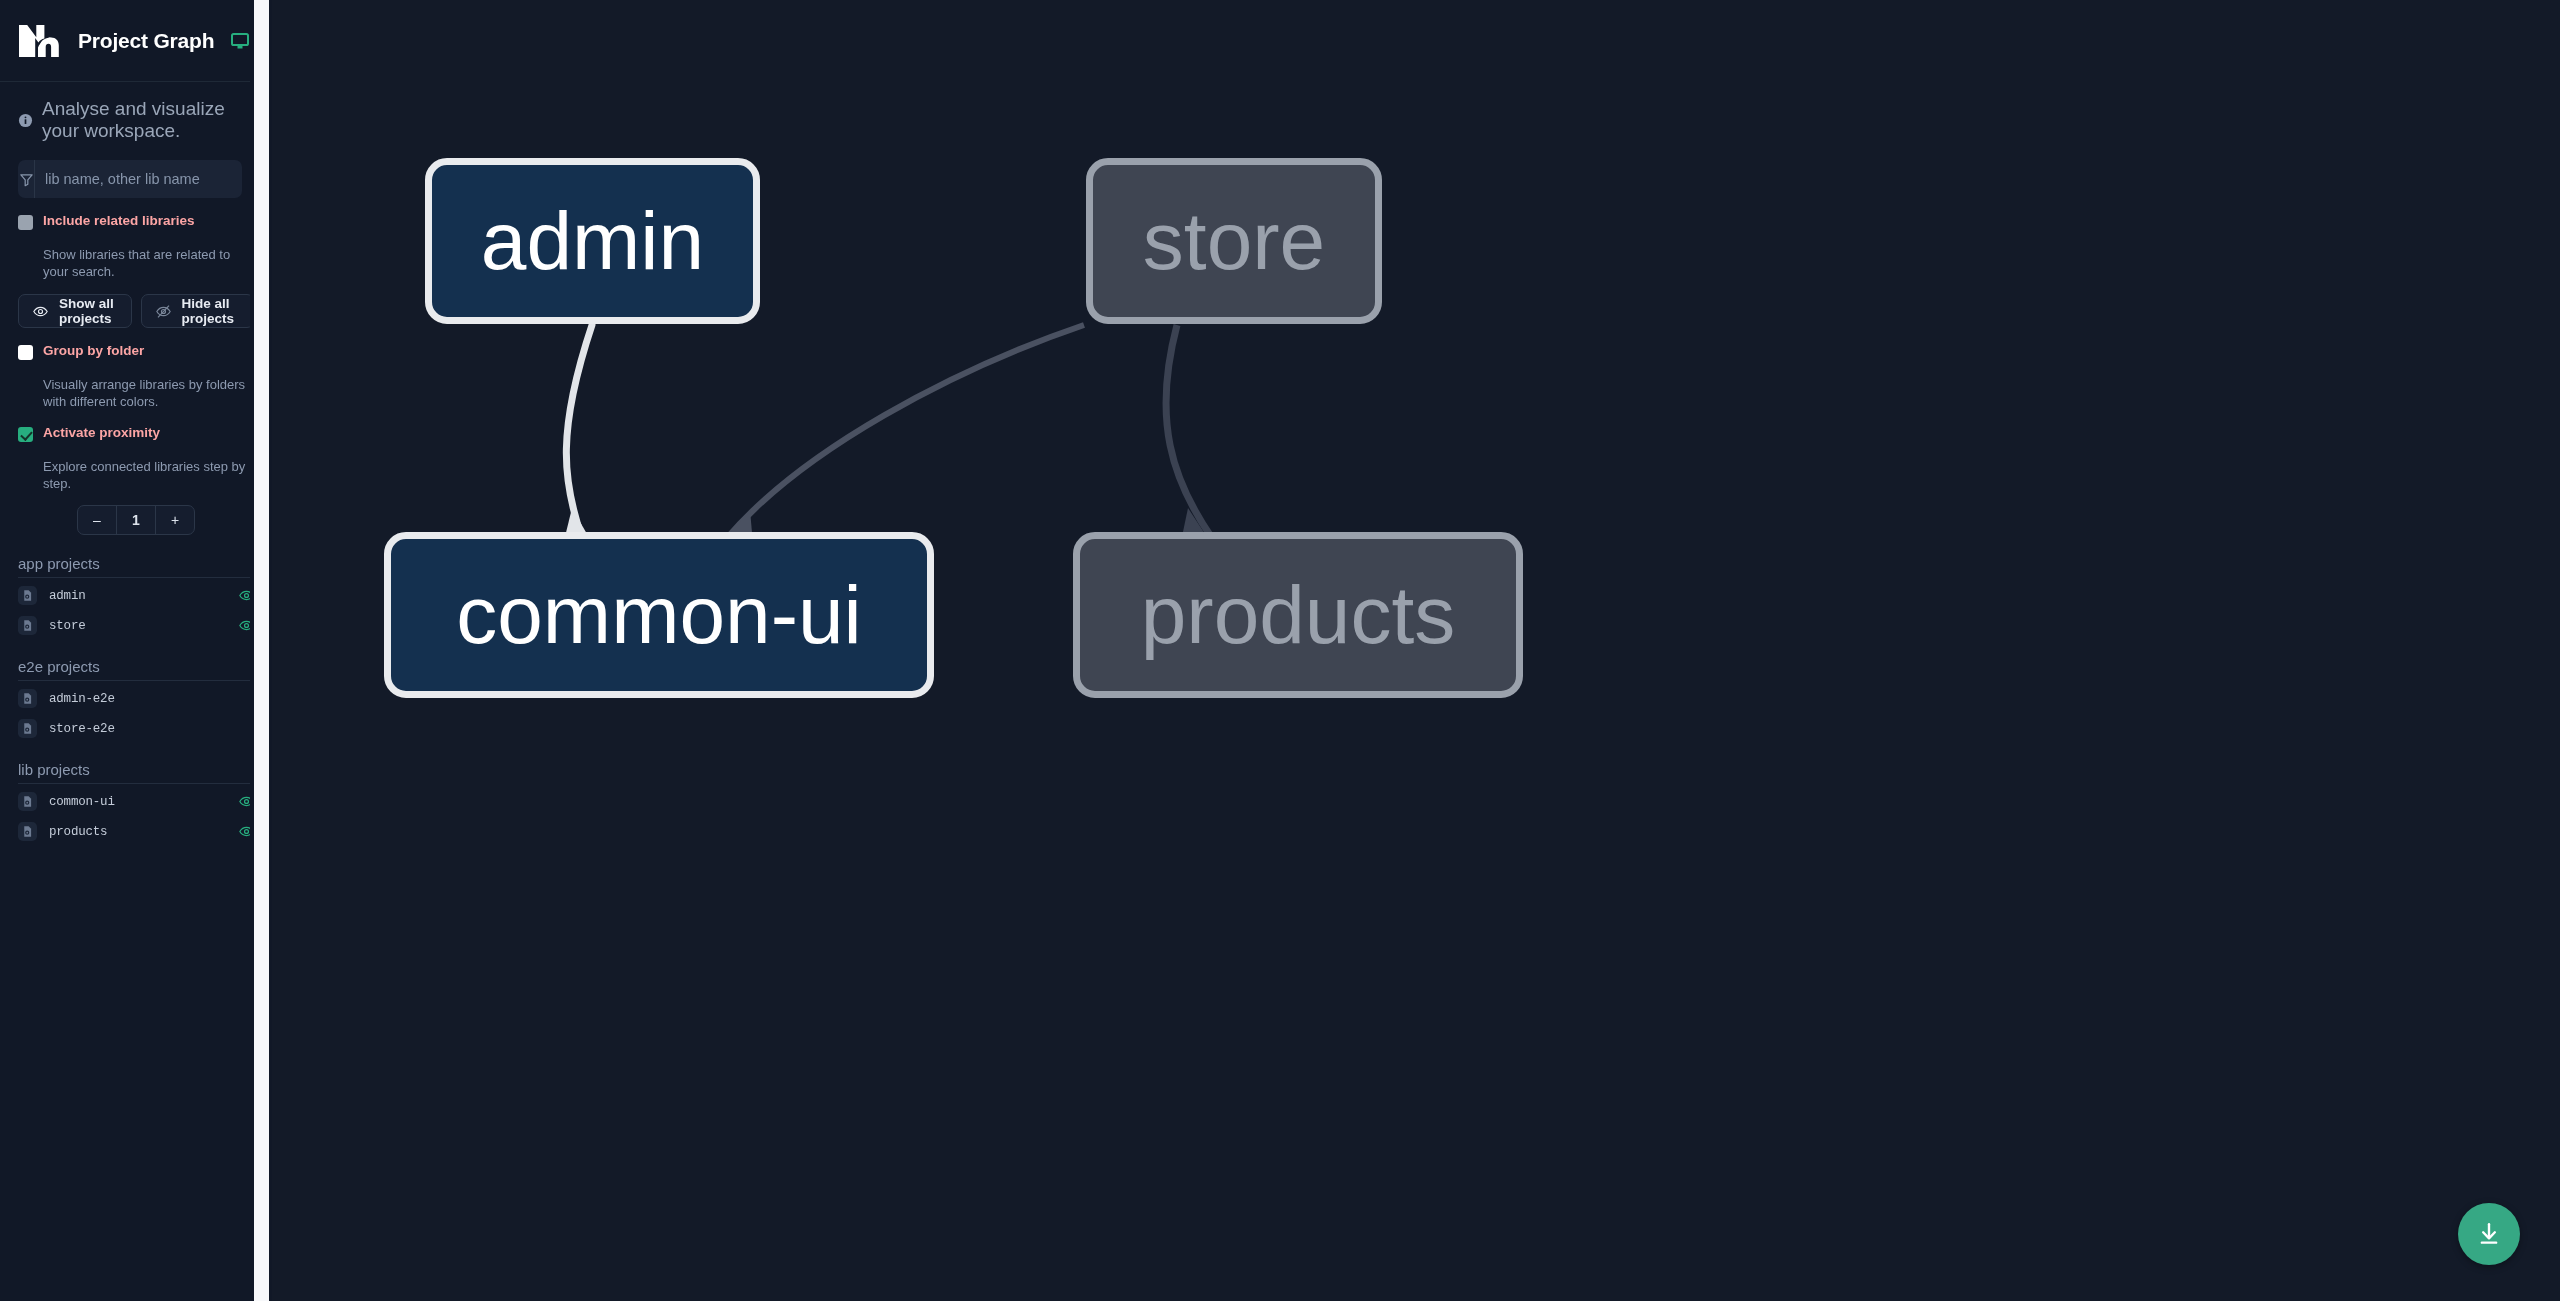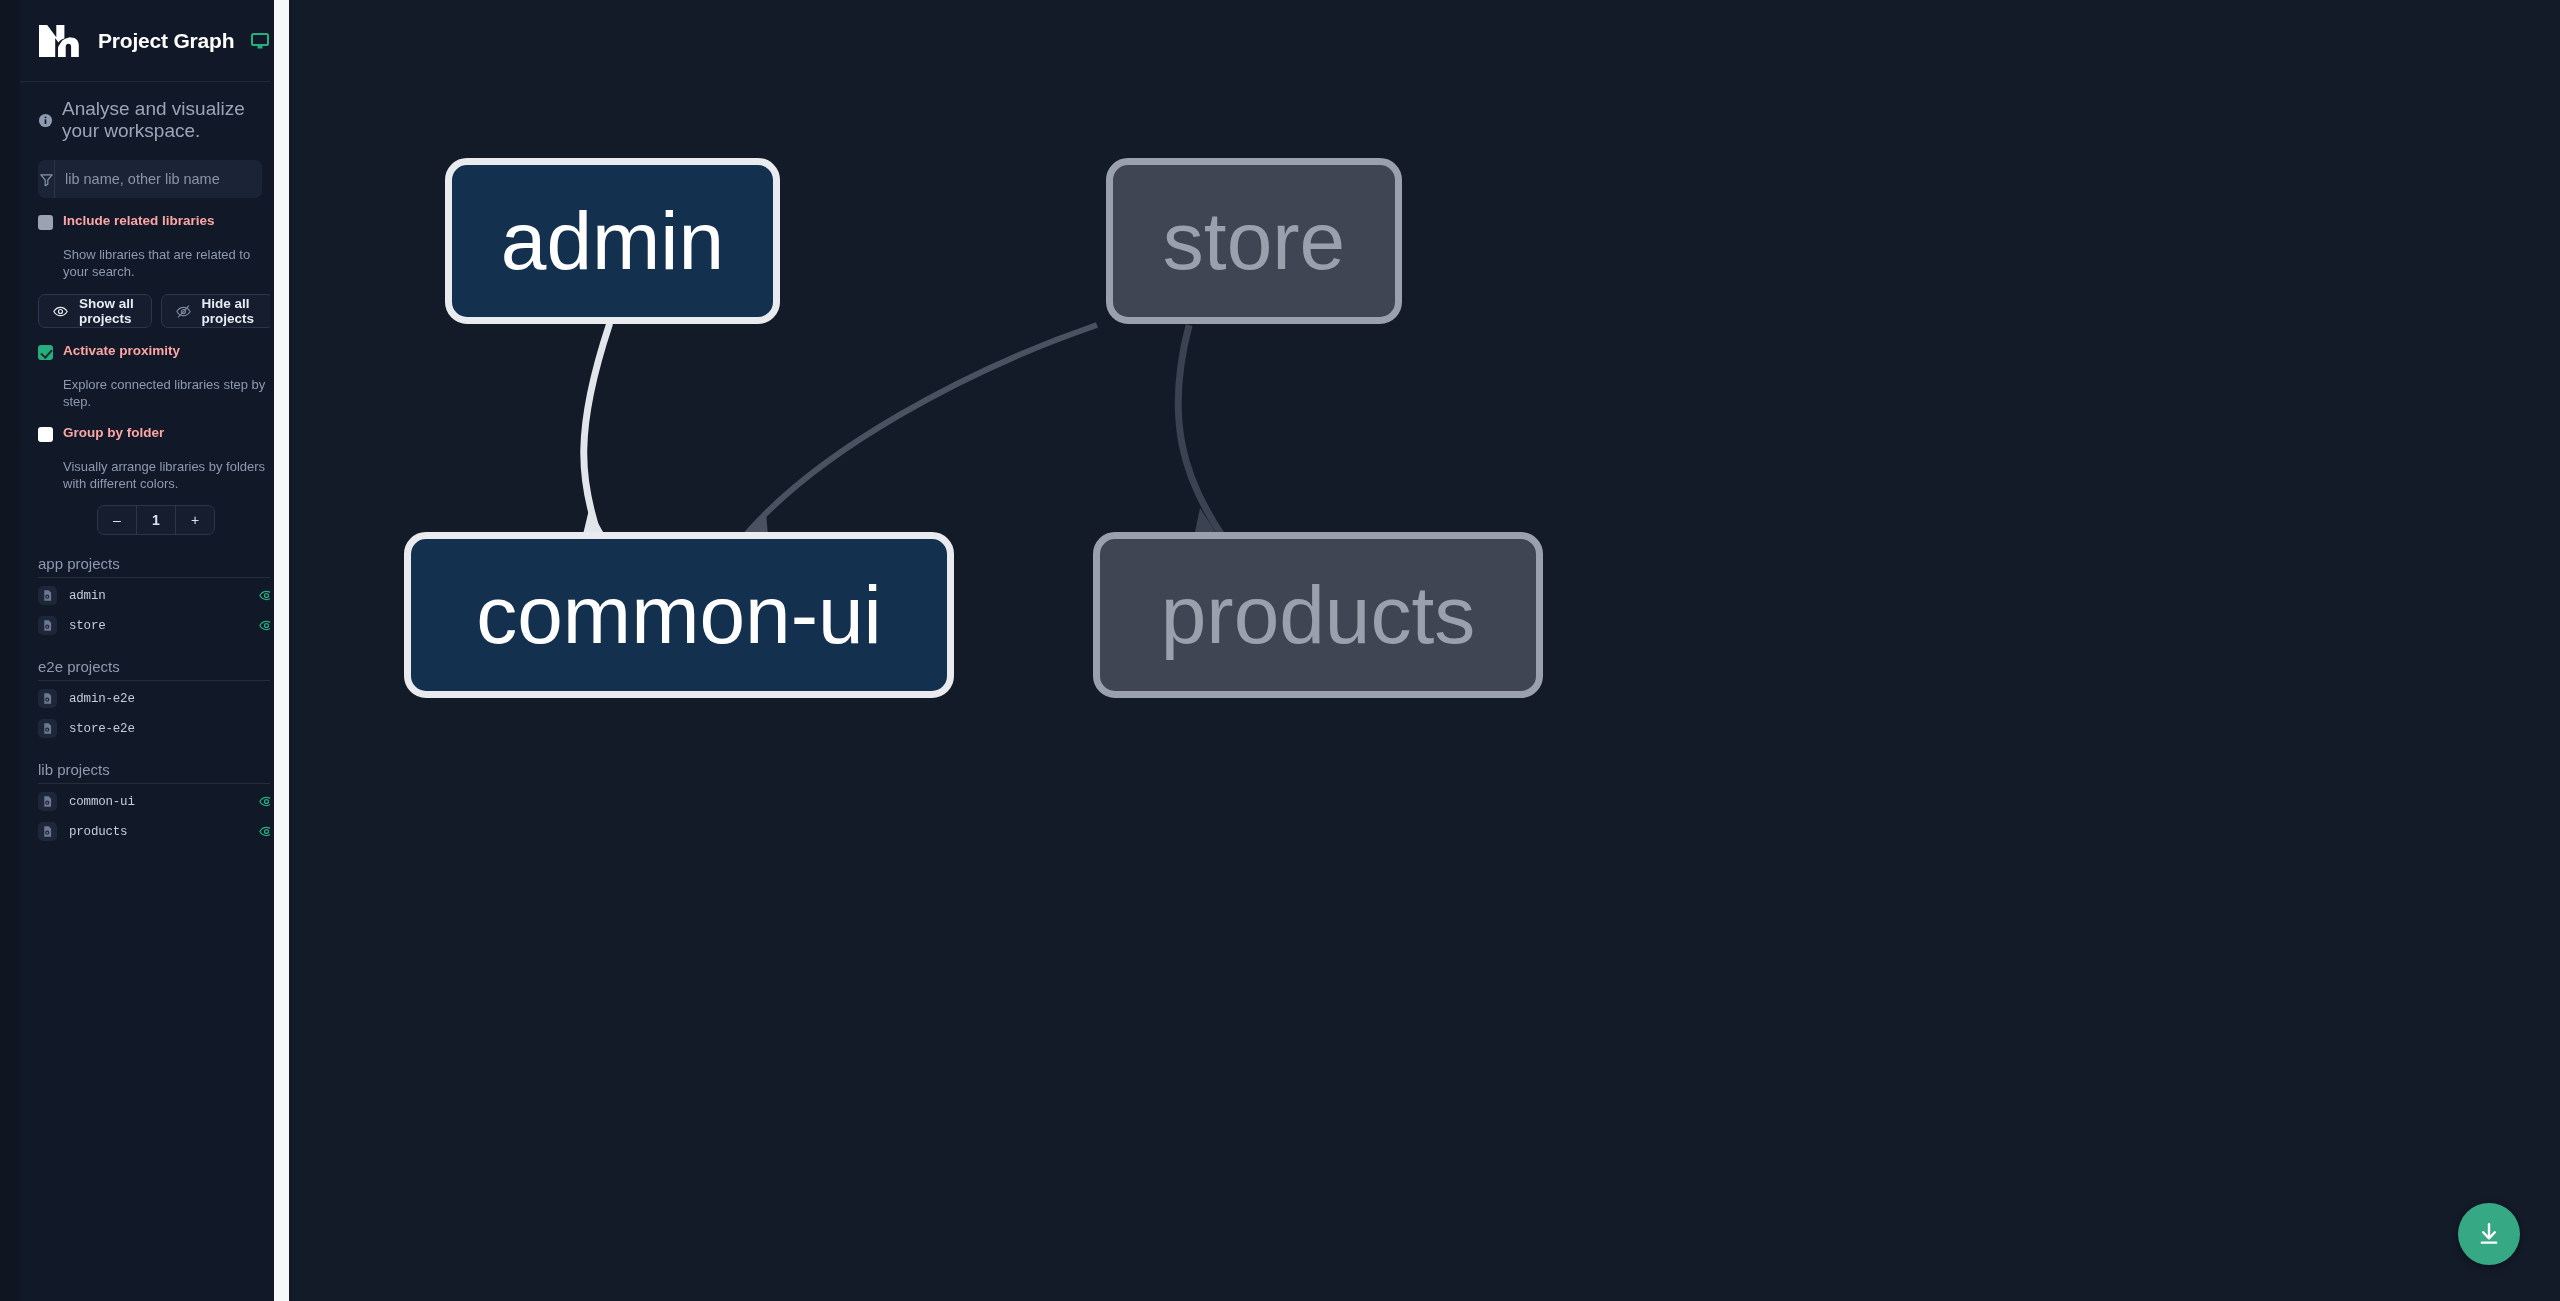--- a/index.html
+++ b/index.html
@@ -2,21 +2,21 @@
 <html><head>
 <meta charset="utf-8">
 <style>
   * { box-sizing: border-box; margin: 0; padding: 0; }
   html, body {
     width: 2560px; height: 1301px;
     background: #0f1521;
     font-family: "Liberation Sans", sans-serif;
     overflow: hidden;
   }
-  .app { position: relative; width: 2560px; height: 1301px; display: flex; padding-left: 20px; }
+  .app { position: relative; width: 2560px; height: 1301px; display: flex; }
 
   
   .sidebar {
     width: 272px; height: 1301px;
     background: #111827;
     position: relative;
     flex: 0 0 272px;
     overflow: hidden;
   }
   .sidebar-header {
@@ -238,32 +238,32 @@
         <svg viewBox="0 0 18 18">
           <path d="M1 9s3-5 8-5 8 5 8 5-3 5-8 5-8-5-8-5z" fill="none" stroke="#7a8699" stroke-width="1.4"></path>
           <circle cx="9" cy="9" r="2.4" fill="none" stroke="#7a8699" stroke-width="1.4"></circle>
           <line x1="2.4" y1="16" x2="15.6" y2="2" stroke="#7a8699" stroke-width="1.5"></line>
         </svg>
         <span>Hide all projects</span>
       </button>
     </div>
 
     <div class="check-row">
+      <div class="chkbox white"></div>
+      <div class="check-txt">
+        <div class="check-title">Group by folder</div>
+        <div class="check-desc">Visually arrange libraries by folders with different colors.</div>
+      </div>
+    </div>
+
+    <div class="check-row">
       <div class="chkbox green"></div>
       <div class="check-txt">
         <div class="check-title">Activate proximity</div>
         <div class="check-desc">Explore connected libraries step by step.</div>
-      </div>
-    </div>
-
-    <div class="check-row">
-      <div class="chkbox white"></div>
-      <div class="check-txt">
-        <div class="check-title">Group by folder</div>
-        <div class="check-desc">Visually arrange libraries by folders with different colors.</div>
       </div>
     </div>
 
     <div class="stepper">
       <button>–</button>
       <div class="val">1</div>
       <button>+</button>
     </div>
 
     <div class="section">

